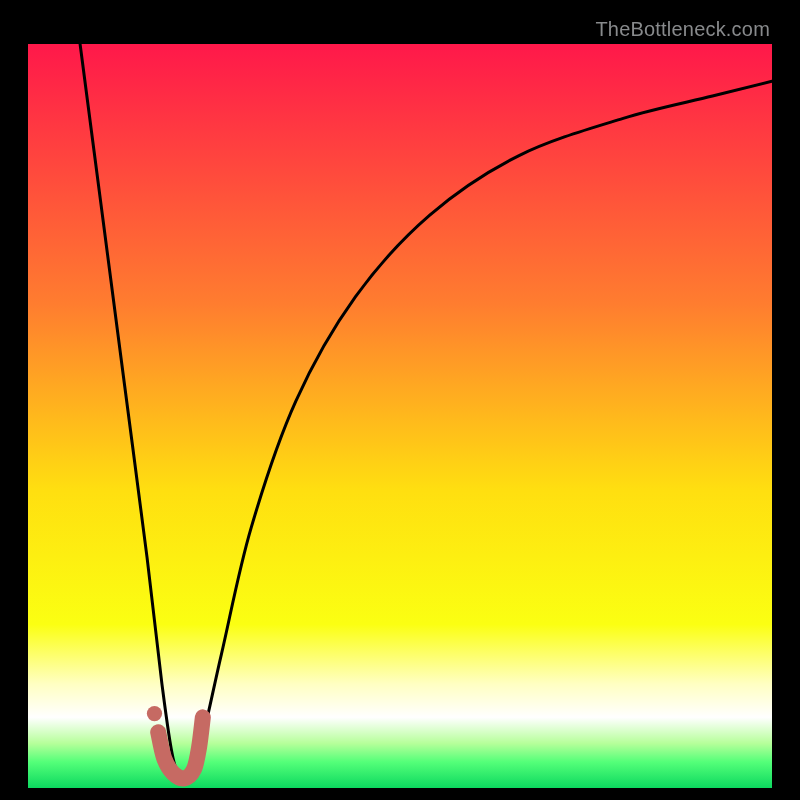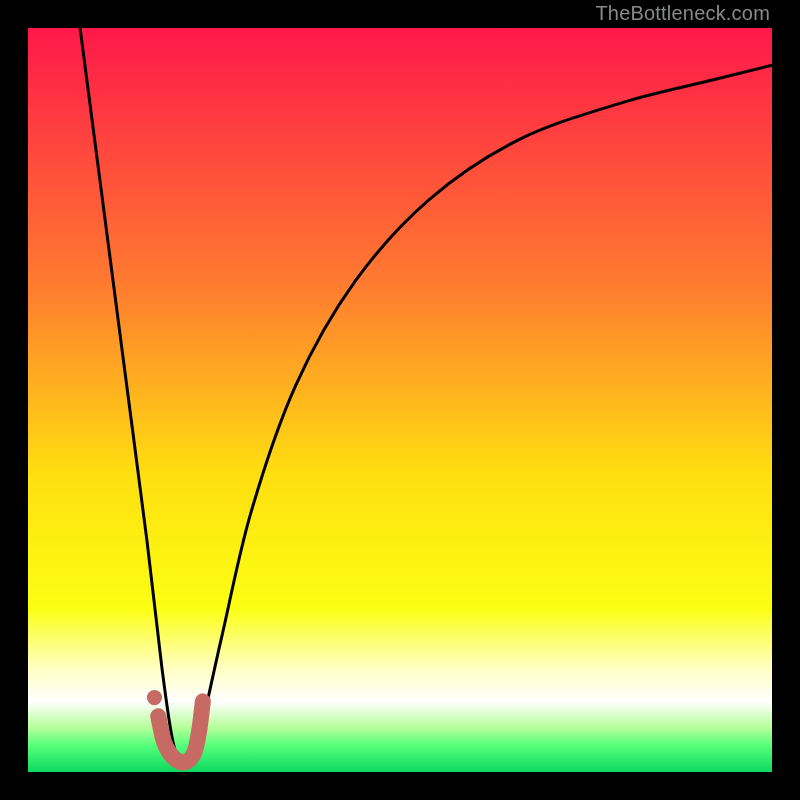--- a/index.html
+++ b/index.html
@@ -6,21 +6,21 @@
     margin: 0;
     padding: 0;
     width: 800px;
     height: 800px;
     background: #000;
     overflow: hidden;
   }
   .frame {
     position: absolute;
     left: 0;
-    top: 0;
+    top: 16px;
     width: 800px;
     height: 594px;
     background: #000;
   }
   .plot {
     position: absolute;
     left: 28px;
     top: 28px;
     width: 744px;
     height: 744px;

